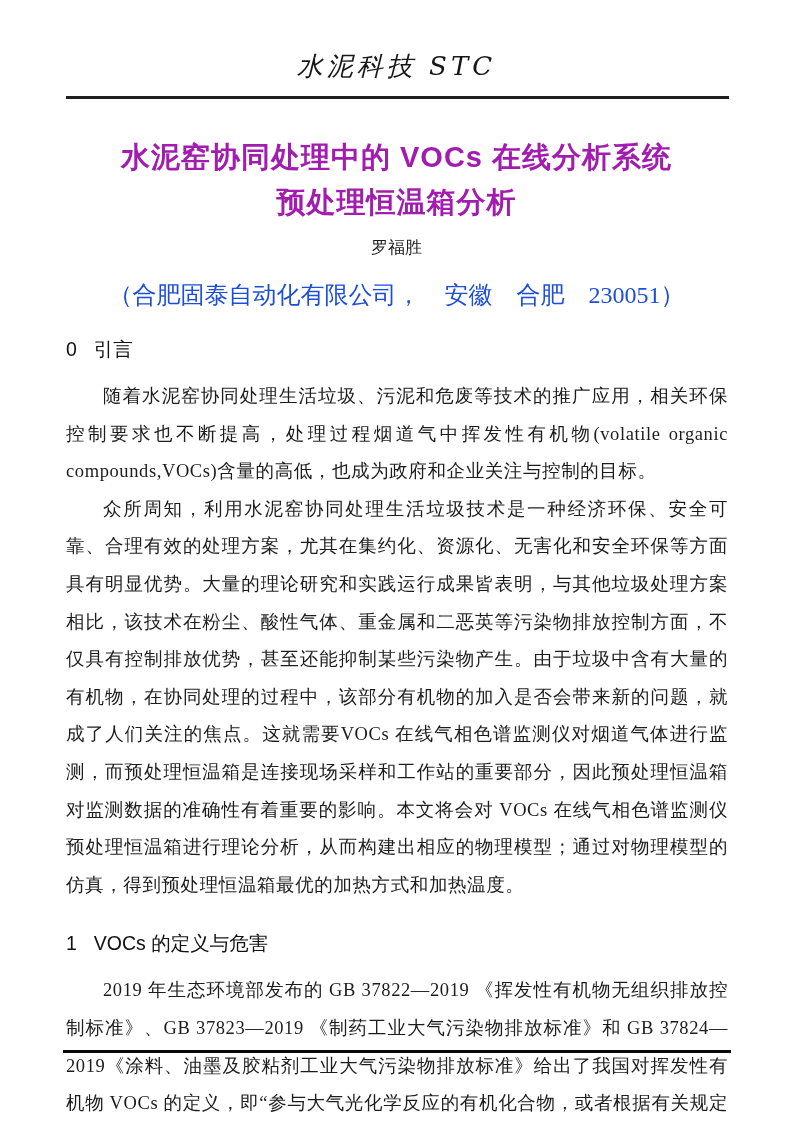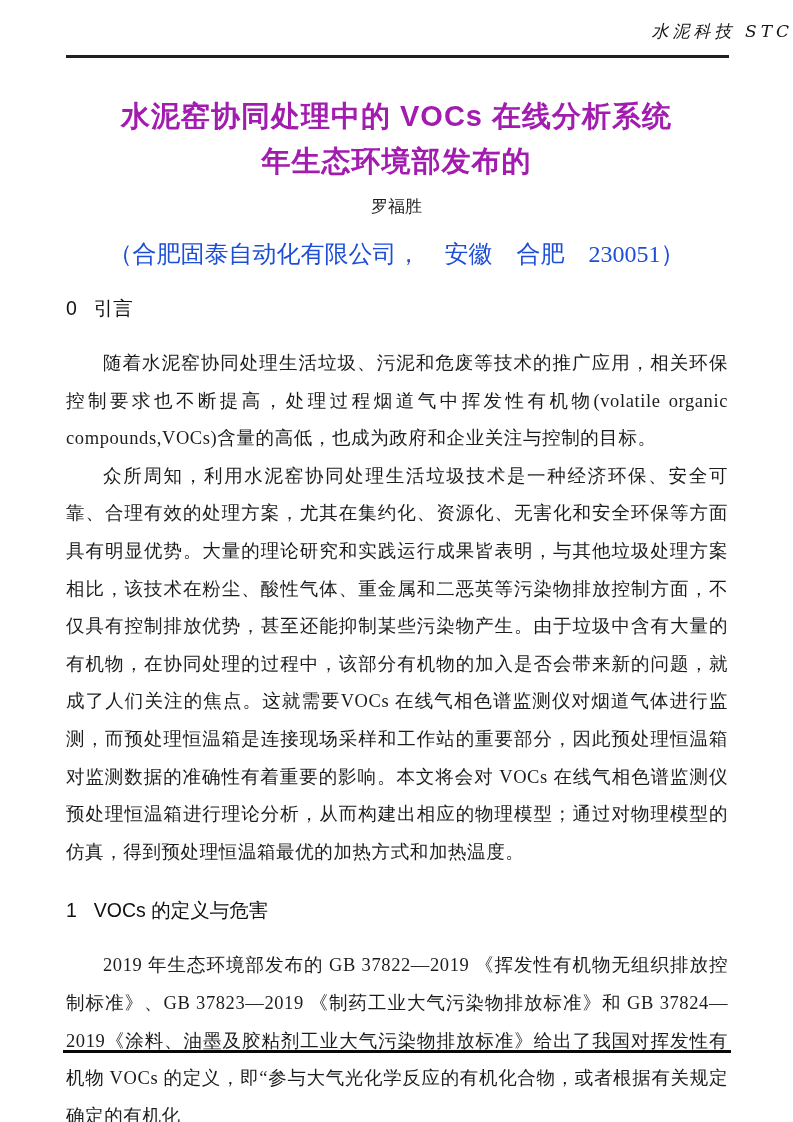--- a/index.html
+++ b/index.html
@@ -15,25 +15,25 @@
     font-family: "Liberation Serif", serif;
     color: #1c1c1c;
   }
   .page {
     position: absolute;
     inset: 0;
     background: #ffffff;
   }
   
   .journal-name {
-    padding-top: 20px;
-    text-align: right;
+    padding-top: 49px;
+    text-align: center;
     font-family: "DejaVu Serif", serif;
     font-style: italic;
-    font-size: 17px;
+    font-size: 26px;
     letter-spacing: 4px;
     color: #171717;
   }
   .header-rule {
     margin: 12px 64px 0 66px;
     border-top: 3px solid #202020;
     height: 0;
   }
   
   .article-title {
@@ -72,21 +72,21 @@
     color: #111111;
   }
   .section-heading .sec-num {
     display: inline-block;
     margin-right: 17px;
   }
   .section-heading.second {
     margin-top: 26px;
   }
   p.body-para {
-    margin: 24px 0 0;
+    margin: 16px 0 0;
     font-size: 18.5px;
     line-height: 37.6px;
     letter-spacing: 0.6px;
     text-align: justify;
     text-indent: 2em;
     color: #1c1c1c;
   }
   p.body-para + p.body-para {
     margin-top: 0;
   }
@@ -124,21 +124,21 @@
 </head>
 <body>
 
 <div class="page">
 
   <div class="journal-name">水泥科技 STC</div>
   <div class="header-rule"></div>
 
   <h1 class="article-title">
     <span class="title-line">水泥窑协同处理中的 VOCs 在线分析系统</span>
-    <span class="title-line">年生态环境部发布的</span>
+    <span class="title-line">预处理恒温箱分析</span>
   </h1>
   <div class="author-line">罗福胜</div>
   <div class="affiliation-line">（合肥固泰自动化有限公司，　安徽　合肥　230051）</div>
 
   <div class="content">
 
     <h2 class="section-heading">
       <span class="sec-num">0</span><span>引言</span>
     </h2>
     <p class="body-para">随着水泥窑协同处理生活垃圾、污泥和危废等技术的推广应用，相关环保控制要求也不断提高，处理过程烟道气中挥发性有机物(volatile organic compounds,VOCs)含量的高低，也成为政府和企业关注与控制的目标。</p>

